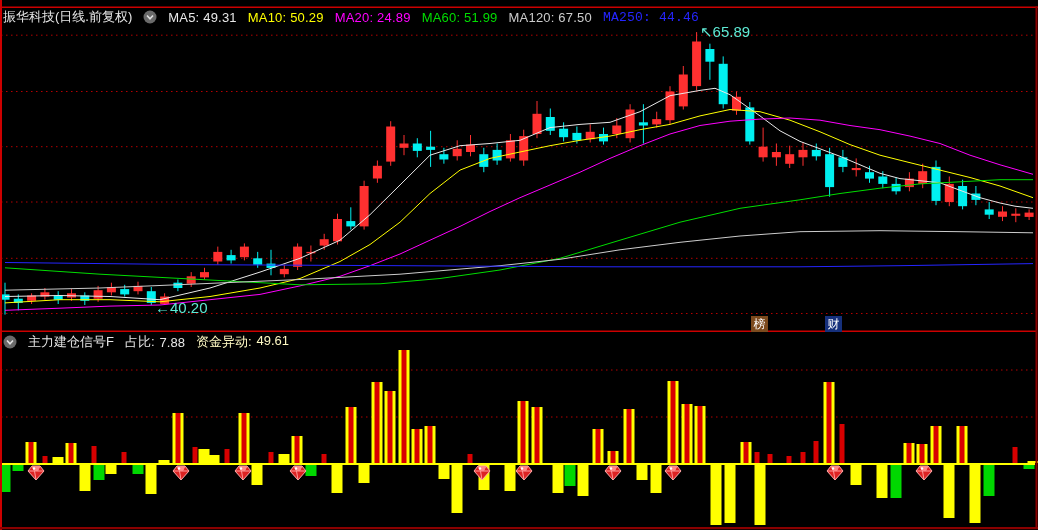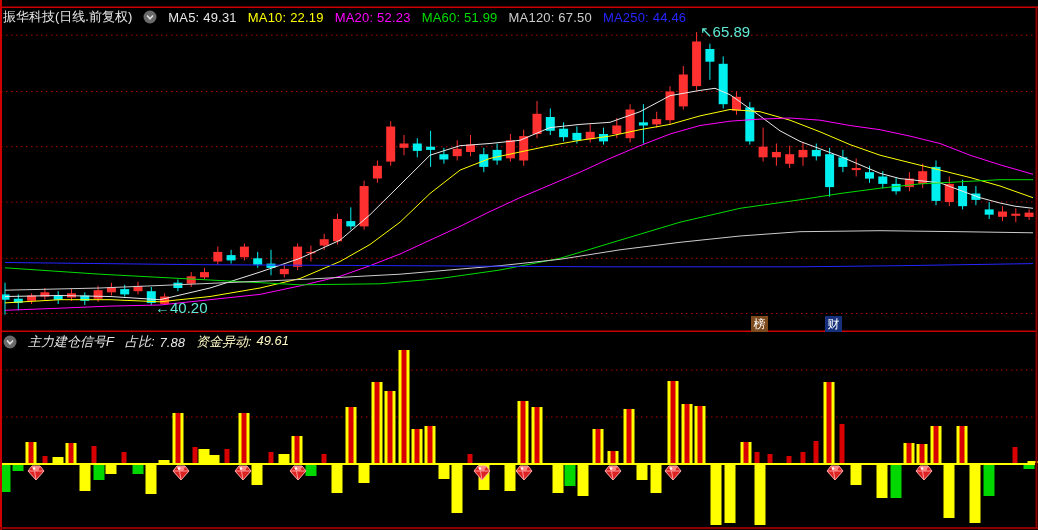--- a/index.html
+++ b/index.html
@@ -2,21 +2,21 @@
 <html><head>
 <meta charset="utf-8">
 <style>
   html,body{margin:0;padding:0;background:#000;}
   .window{position:relative;width:1038px;height:530px;background:#000;overflow:hidden;
           font-family:"Liberation Sans",sans-serif;}
   svg.layer{position:absolute;left:0;top:0;display:block;}
   .hdr{position:absolute;display:flex;align-items:center;gap:11px;white-space:nowrap;
        font-size:13px;z-index:5;}
   #hdr1{left:3px;top:8px;color:#e8e8e8;}
-  #hdr2{left:3px;top:333px;color:#e8e8e8;font-style:italic;}
+  #hdr2{left:3px;top:333px;color:#e8e8e8;}
   .title{color:#e8e8e8;}
   .ma-item{letter-spacing:0.2px;}
   .stat{display:flex;gap:5px;}
   .collapse{display:inline-flex;align-items:center;}
   .badge{position:absolute;top:316px;width:17px;height:16px;line-height:16px;text-align:center;
          color:#ffffff;font-size:12px;z-index:5;}
   .anno{position:absolute;color:#5eead4;font-size:15px;z-index:4;}
   #anno-peak{left:700px;top:23px;}
   #anno-low{left:155px;top:299px;}
 </style>
@@ -381,25 +381,25 @@
 
   <div id="hdr1" class="hdr">
     <span class="title">振华科技(日线.前复权)</span>
     <span class="collapse">
       <svg width="14" height="14">
           <circle cx="7" cy="7" r="6.5" fill="#6a6a6a"></circle>
       <path d="M4 5.5 L7 8.8 L10 5.5" stroke="#e0e0e0" stroke-width="1.6" fill="none"></path>
         </svg>
     </span>
     <span class="ma-item" style="color: rgb(232, 232, 232);">MA5: 49.31</span>
-    <span class="ma-item" style="color: rgb(255, 255, 0);">MA10: 22.19</span>
-    <span class="ma-item" style="color: rgb(255, 0, 255);">MA20: 52.23</span>
+    <span class="ma-item" style="color: rgb(255, 255, 0);">MA10: 50.29</span>
+    <span class="ma-item" style="color: rgb(255, 0, 255);">MA20: 24.89</span>
     <span class="ma-item" style="color: rgb(0, 221, 0);">MA60: 51.99</span>
     <span class="ma-item" style="color: rgb(204, 204, 204);">MA120: 67.50</span>
-    <span class="ma-item" style="color: rgb(37, 37, 255);">MA250: 44.46</span>
+    <span class="ma-item" style="color: rgb(37, 37, 255); font-family: Liberation Mono, monospace;">MA250: 44.46</span>
   </div>
 
   <div id="anno-peak" class="anno">↖65.89</div>
   <div id="anno-low" class="anno">←40.20</div>
 
   <div class="badge" id="badge-0" style="left: 751px; background: rgb(124, 74, 29);">榜</div>
   <div class="badge" id="badge-1" style="left: 825px; background: rgb(22, 48, 124);">财</div>
 
   <div id="hdr2" class="hdr">
     <span class="collapse">

